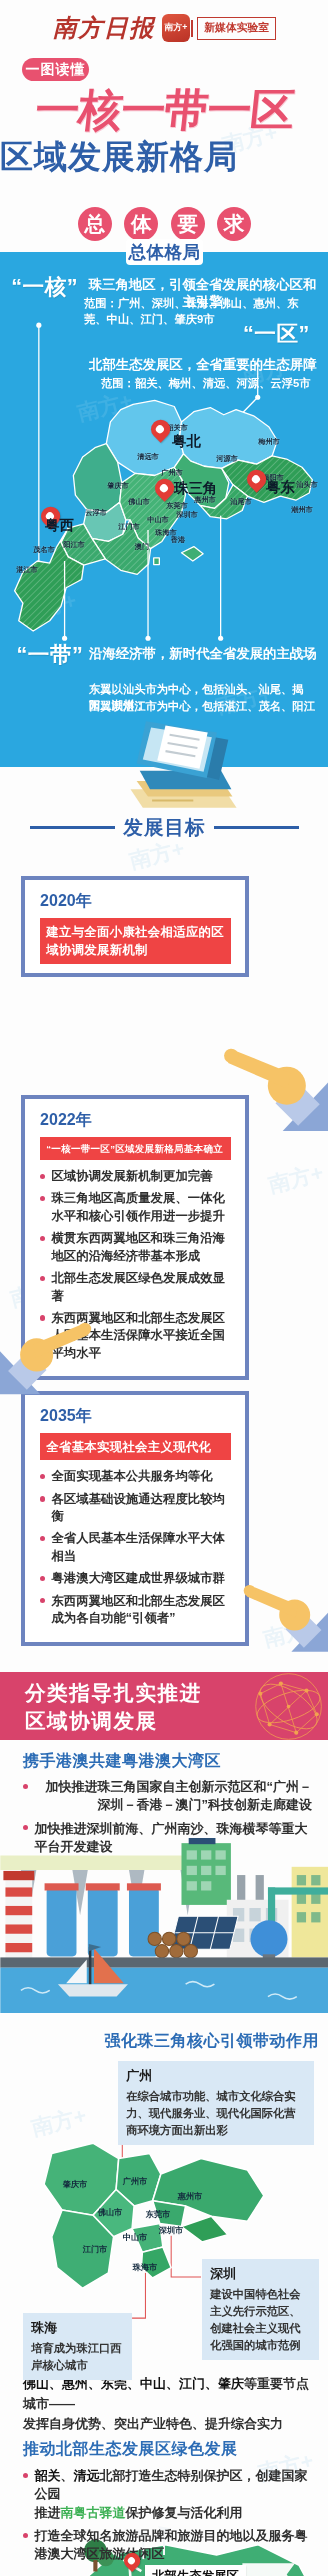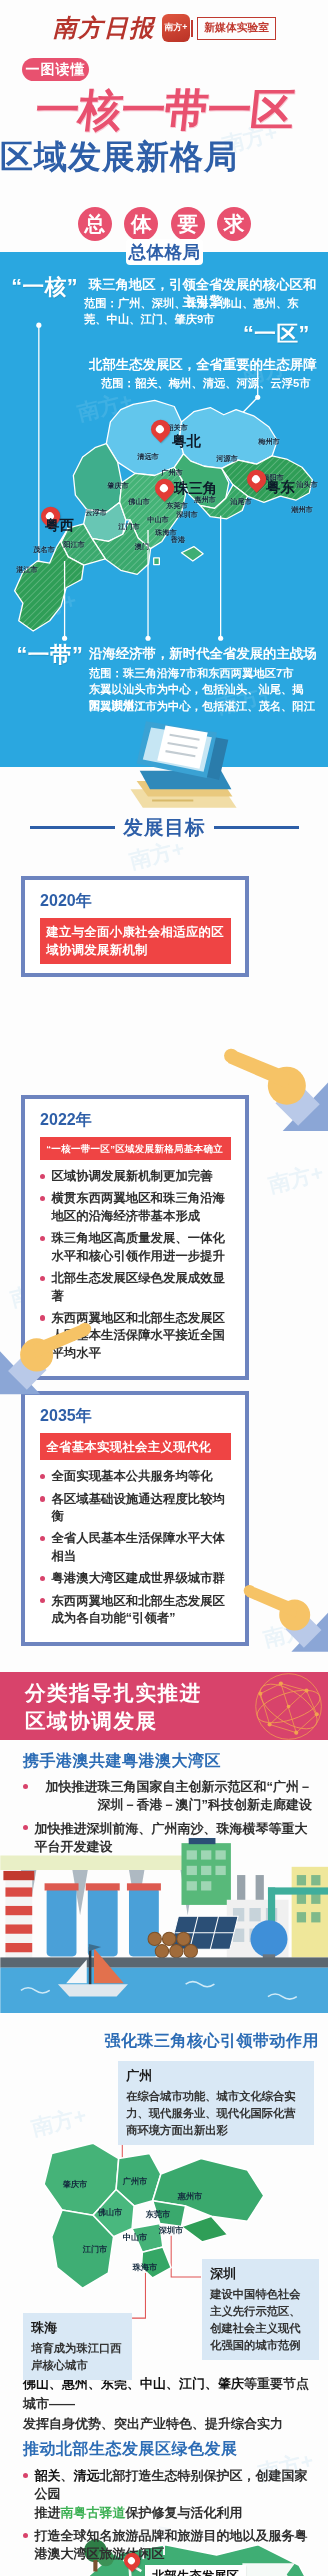--- a/index.html
+++ b/index.html
@@ -148,21 +148,20 @@
   <div class="wtxt qname" style="left:11.3px;top:272px;">“一核”</div>
   <div class="wtxt wdesc" style="left:84px;top:277px;width:237px;text-align:center;">珠三角地区，引领全省发展的核心区和主引擎</div>
   <div class="wtxt wscope" style="left:84px;top:295px;width:232px;">范围：广州、深圳、珠海、佛山、惠州、东莞、中山、江门、肇庆9市</div>
 
   <div class="wtxt qname" style="left:243px;top:319px;">“一区”</div>
   <div class="wtxt wdesc" style="left:89px;top:357px;width:232px;">北部生态发展区，全省重要的生态屏障</div>
   <div class="wtxt wscope" style="left:101px;top:375px;width:222px;">范围：韶关、梅州、清远、河源、云浮5市</div>
 
   <div class="wtxt qname" style="left:16.5px;top:640px;">“一带”</div>
   <div class="wtxt wdesc" style="left:89px;top:646px;width:232px;">沿海经济带，新时代全省发展的主战场</div>
-  <div class="wtxt wscope" style="left:89px;top:665px;width:234px;">范围：珠三角沿海7市和东西两翼地区7市</div>
   <div class="wtxt wscope" style="left:89px;top:681px;width:234px;">东翼以汕头市为中心，包括汕头、汕尾、揭阳、潮州；</div>
   <div class="wtxt wscope" style="left:89px;top:698px;width:234px;">西翼以湛江市为中心，包括湛江、茂名、阳江</div>
 
   <div class="pin pin-lg" style="left:151px;top:420px;"></div>
   <div class="pin pin-lg" style="left:155px;top:479px;"></div>
   <div class="pin pin-lg" style="left:247px;top:470px;"></div>
   <div class="pin pin-lg" style="left:41px;top:507px;"></div>
   <div class="region-label" style="left:172px;top:432px;">粤北</div>
   <div class="region-label" style="left:174px;top:479px;">珠三角</div>
   <div class="region-label" style="left:266px;top:478px;">粤东</div>
@@ -228,25 +227,25 @@
   <div class="card" style="top:1095px;">
     <div class="year">2022年</div>
     <div class="pbanner sm">“一核一带一区”区域发展新格局基本确立</div>
     <div class="blist">
       <div class="bullet">
           <span class="dot"></span>
           <span class="bt">区域协调发展新机制更加完善</span>
         </div>
       <div class="bullet">
           <span class="dot"></span>
+          <span class="bt">珠三角地区高质量发展、一体化水平和核心引领作用进一步提升</span>
+        </div>
+      <div class="bullet">
+          <span class="dot"></span>
           <span class="bt">横贯东西两翼地区和珠三角沿海地区的沿海经济带基本形成</span>
-        </div>
-      <div class="bullet">
-          <span class="dot"></span>
-          <span class="bt">珠三角地区高质量发展、一体化水平和核心引领作用进一步提升</span>
         </div>
       <div class="bullet">
           <span class="dot"></span>
           <span class="bt">北部生态发展区绿色发展成效显著</span>
         </div>
       <div class="bullet">
           <span class="dot"></span>
           <span class="bt">东西两翼地区和北部生态发展区人民基本生活保障水平接近全国平均水平</span>
         </div>
     </div>

